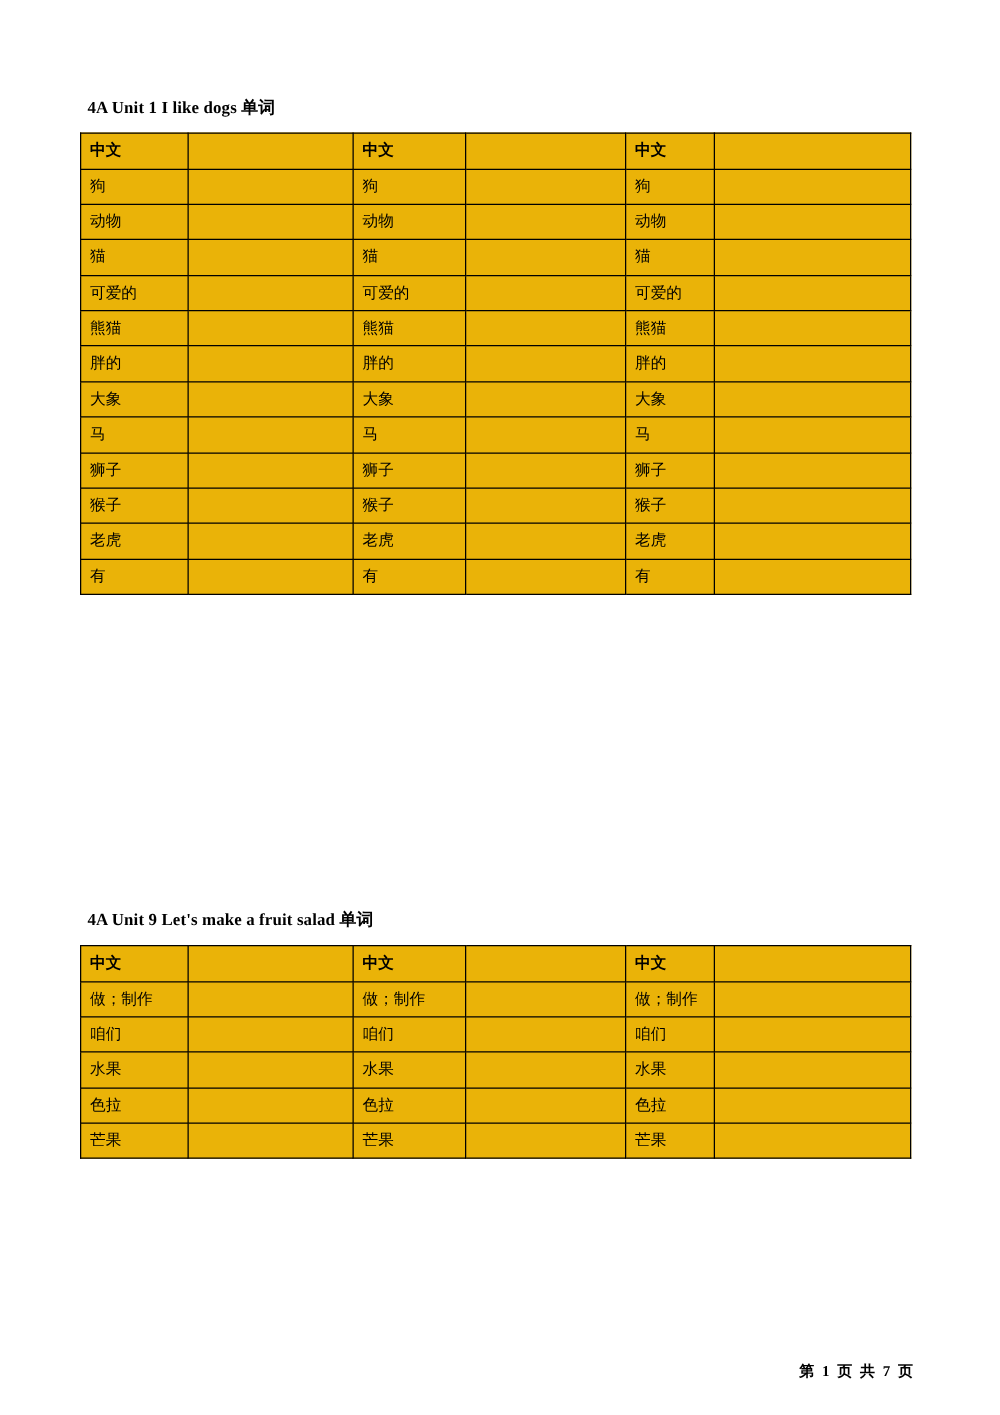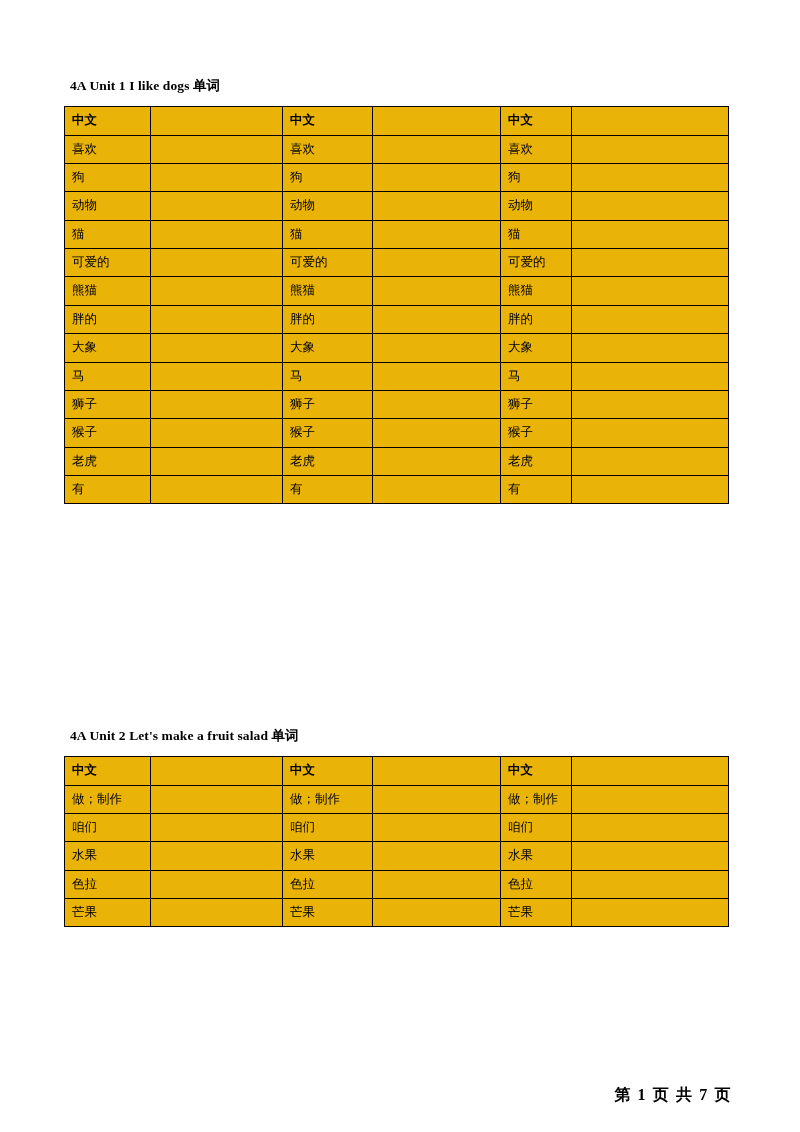--- a/index.html
+++ b/index.html
@@ -76,21 +76,21 @@
   }
   .blank-cell {
     display: block;
     min-height: 14px;
   }
   .footer {
     position: absolute;
     right: 68px;
     bottom: 26px;
     font-family: "Liberation Serif", "DejaVu Serif", serif;
-    font-size: 16px;
+    font-size: 12px;
     font-weight: bold;
     letter-spacing: 1.6px;
     white-space: nowrap;
     color: #000000;
   }
 </style>
 </head>
 <body>
 
 <div class="page">
@@ -101,34 +101,20 @@
       <tbody>
           <tr class="header-row">
             <td class="cn-col">中文</td>
             <td class="ans-col"></td>
             <td class="cn-col-2">中文</td>
             <td class="ans-col-2"></td>
             <td class="cn-col-3">中文</td>
             <td class="ans-col-3"></td>
           </tr>
           <tr>
-            <td class="cn-col">喜欢</td>
-            <td class="ans-col">
-              <span class="blank-cell"></span>
-            </td>
-            <td class="cn-col-2">喜欢</td>
-            <td class="ans-col-2">
-              <span class="blank-cell"></span>
-            </td>
-            <td class="cn-col-3">喜欢</td>
-            <td class="ans-col-3">
-              <span class="blank-cell"></span>
-            </td>
-          </tr>
-          <tr>
             <td class="cn-col">狗</td>
             <td class="ans-col">
               <span class="blank-cell"></span>
             </td>
             <td class="cn-col-2">狗</td>
             <td class="ans-col-2">
               <span class="blank-cell"></span>
             </td>
             <td class="cn-col-3">狗</td>
             <td class="ans-col-3">
@@ -287,21 +273,21 @@
             <td class="cn-col-3">有</td>
             <td class="ans-col-3">
               <span class="blank-cell"></span>
             </td>
           </tr>
         </tbody>
     </table>
   </div>
 
   <div class="section" id="section-1" style="top: 728px;">
-    <div class="section-title">4A Unit 2 Let's make a fruit salad  单词</div>
+    <div class="section-title">4A Unit 9 Let's make a fruit salad  单词</div>
     <table class="vocab" id="table-1">
       <tbody>
           <tr class="header-row">
             <td class="cn-col">中文</td>
             <td class="ans-col"></td>
             <td class="cn-col-2">中文</td>
             <td class="ans-col-2"></td>
             <td class="cn-col-3">中文</td>
             <td class="ans-col-3"></td>
           </tr>

